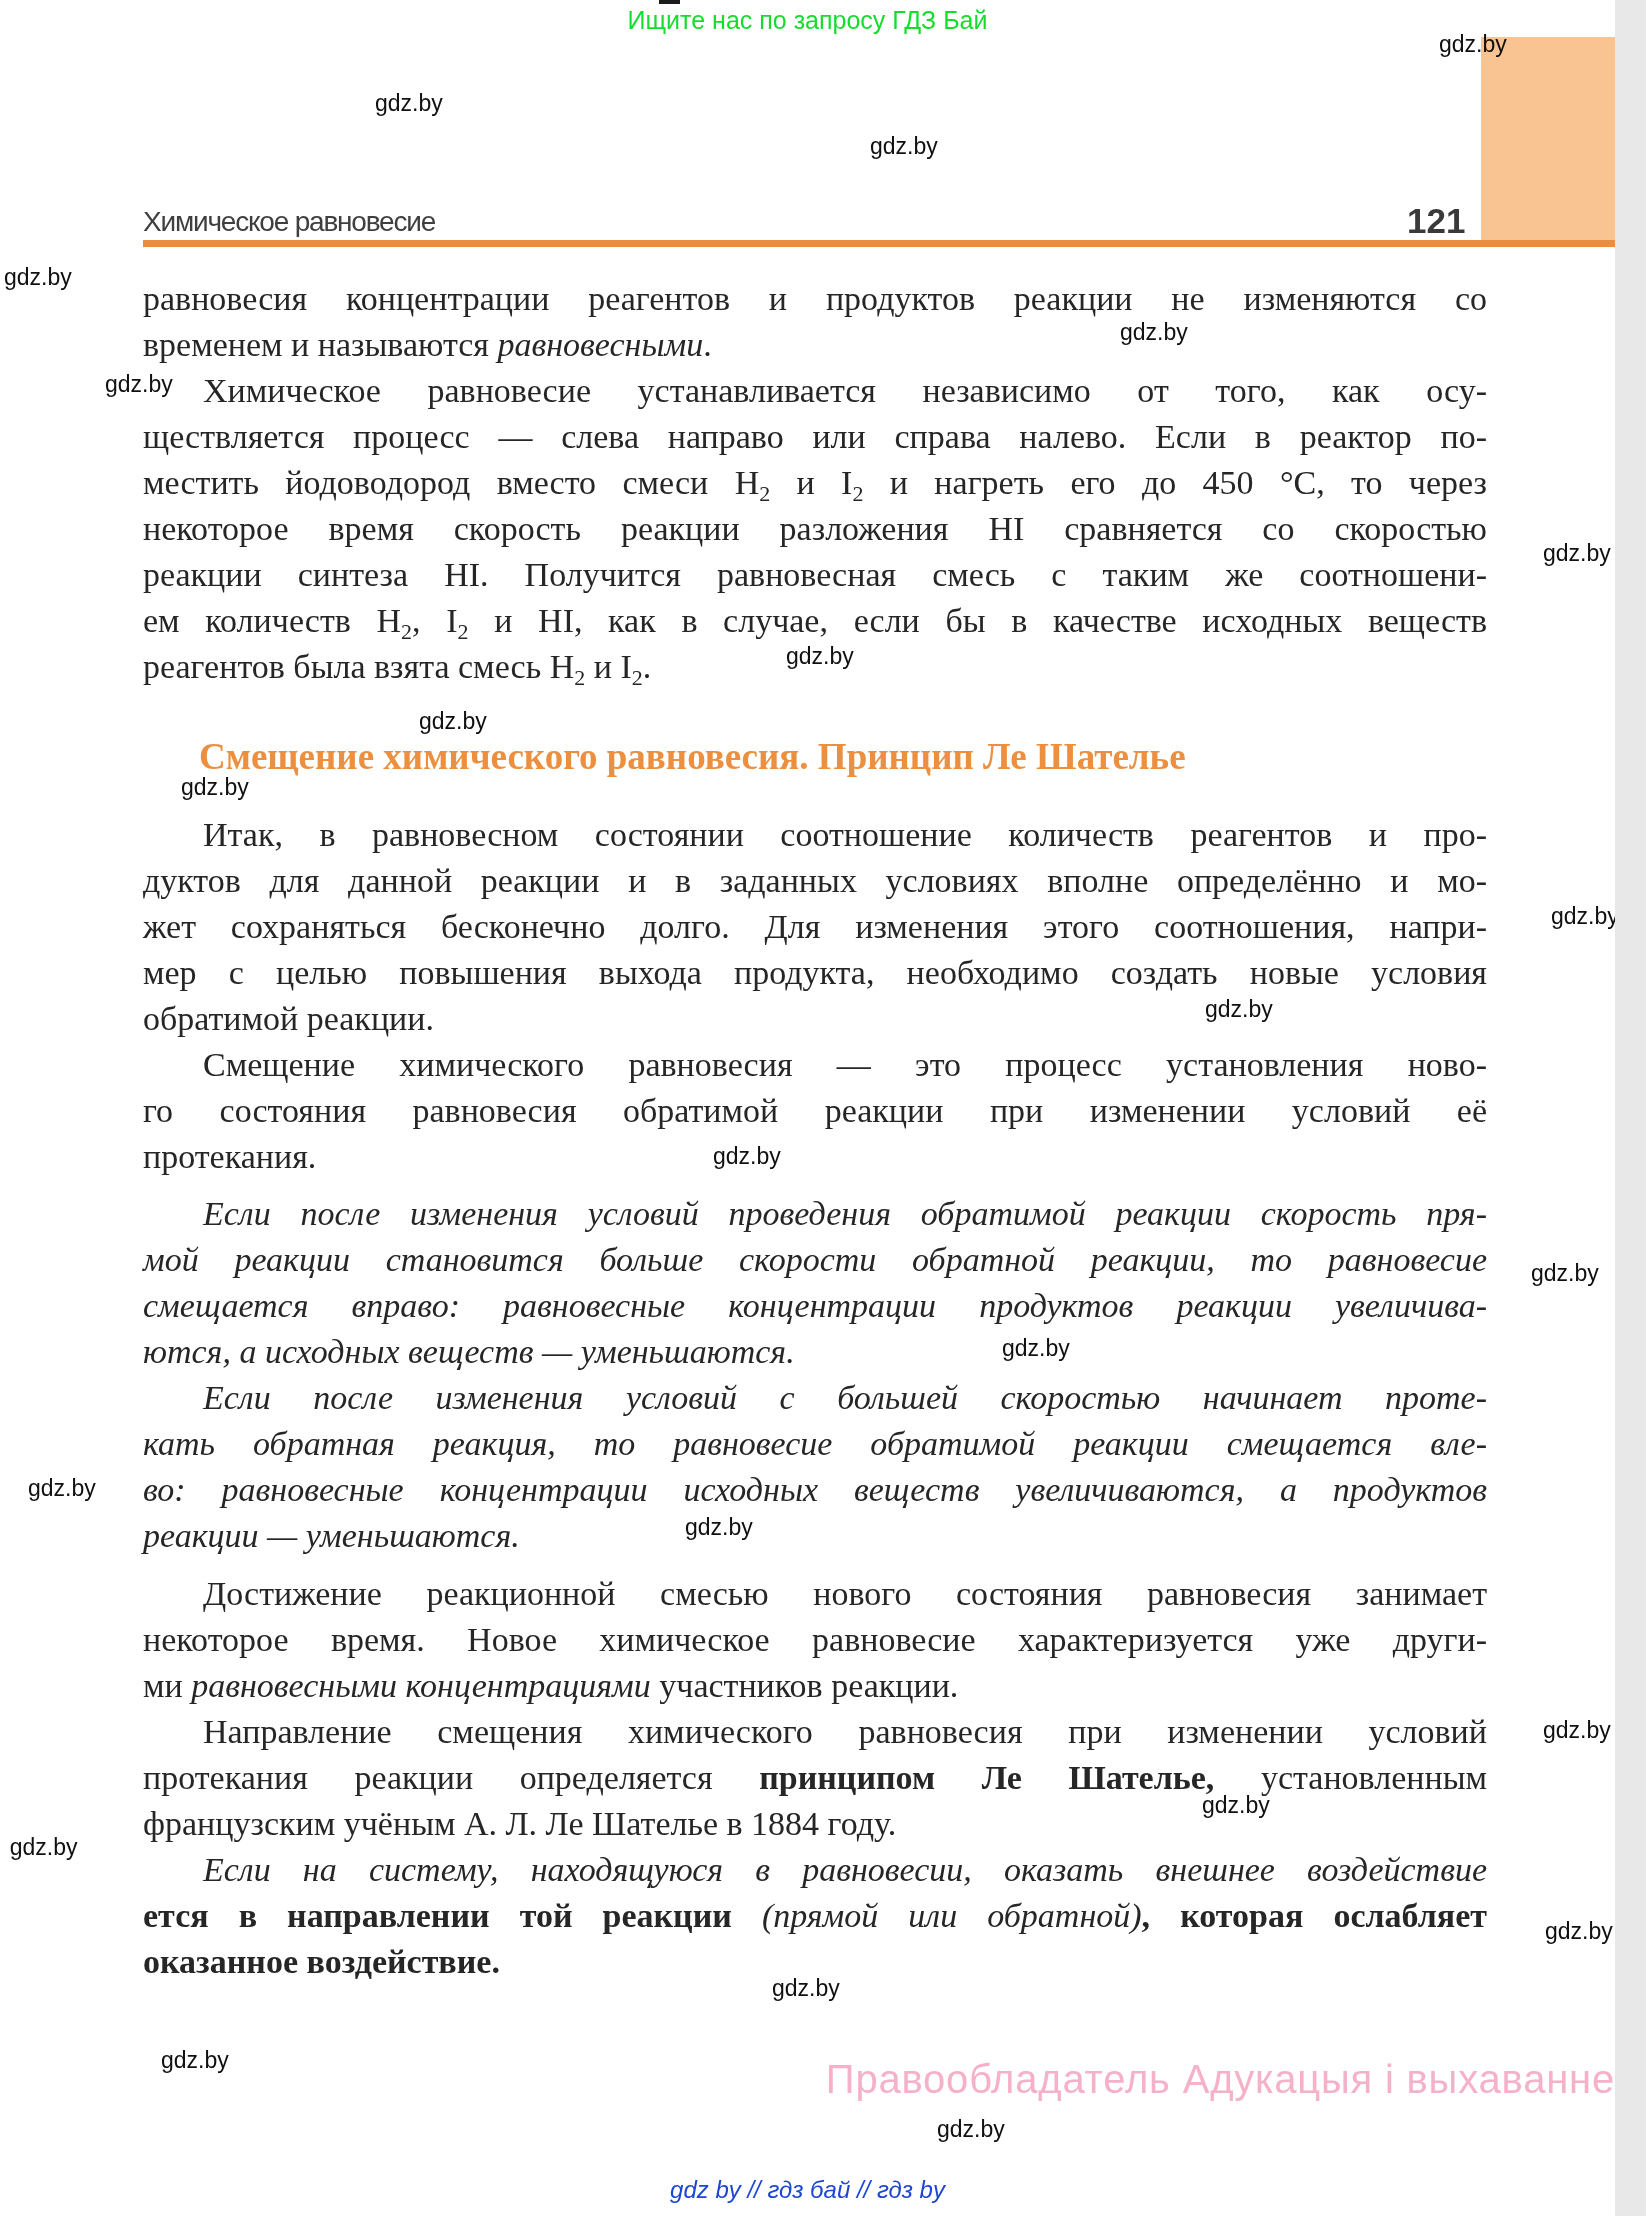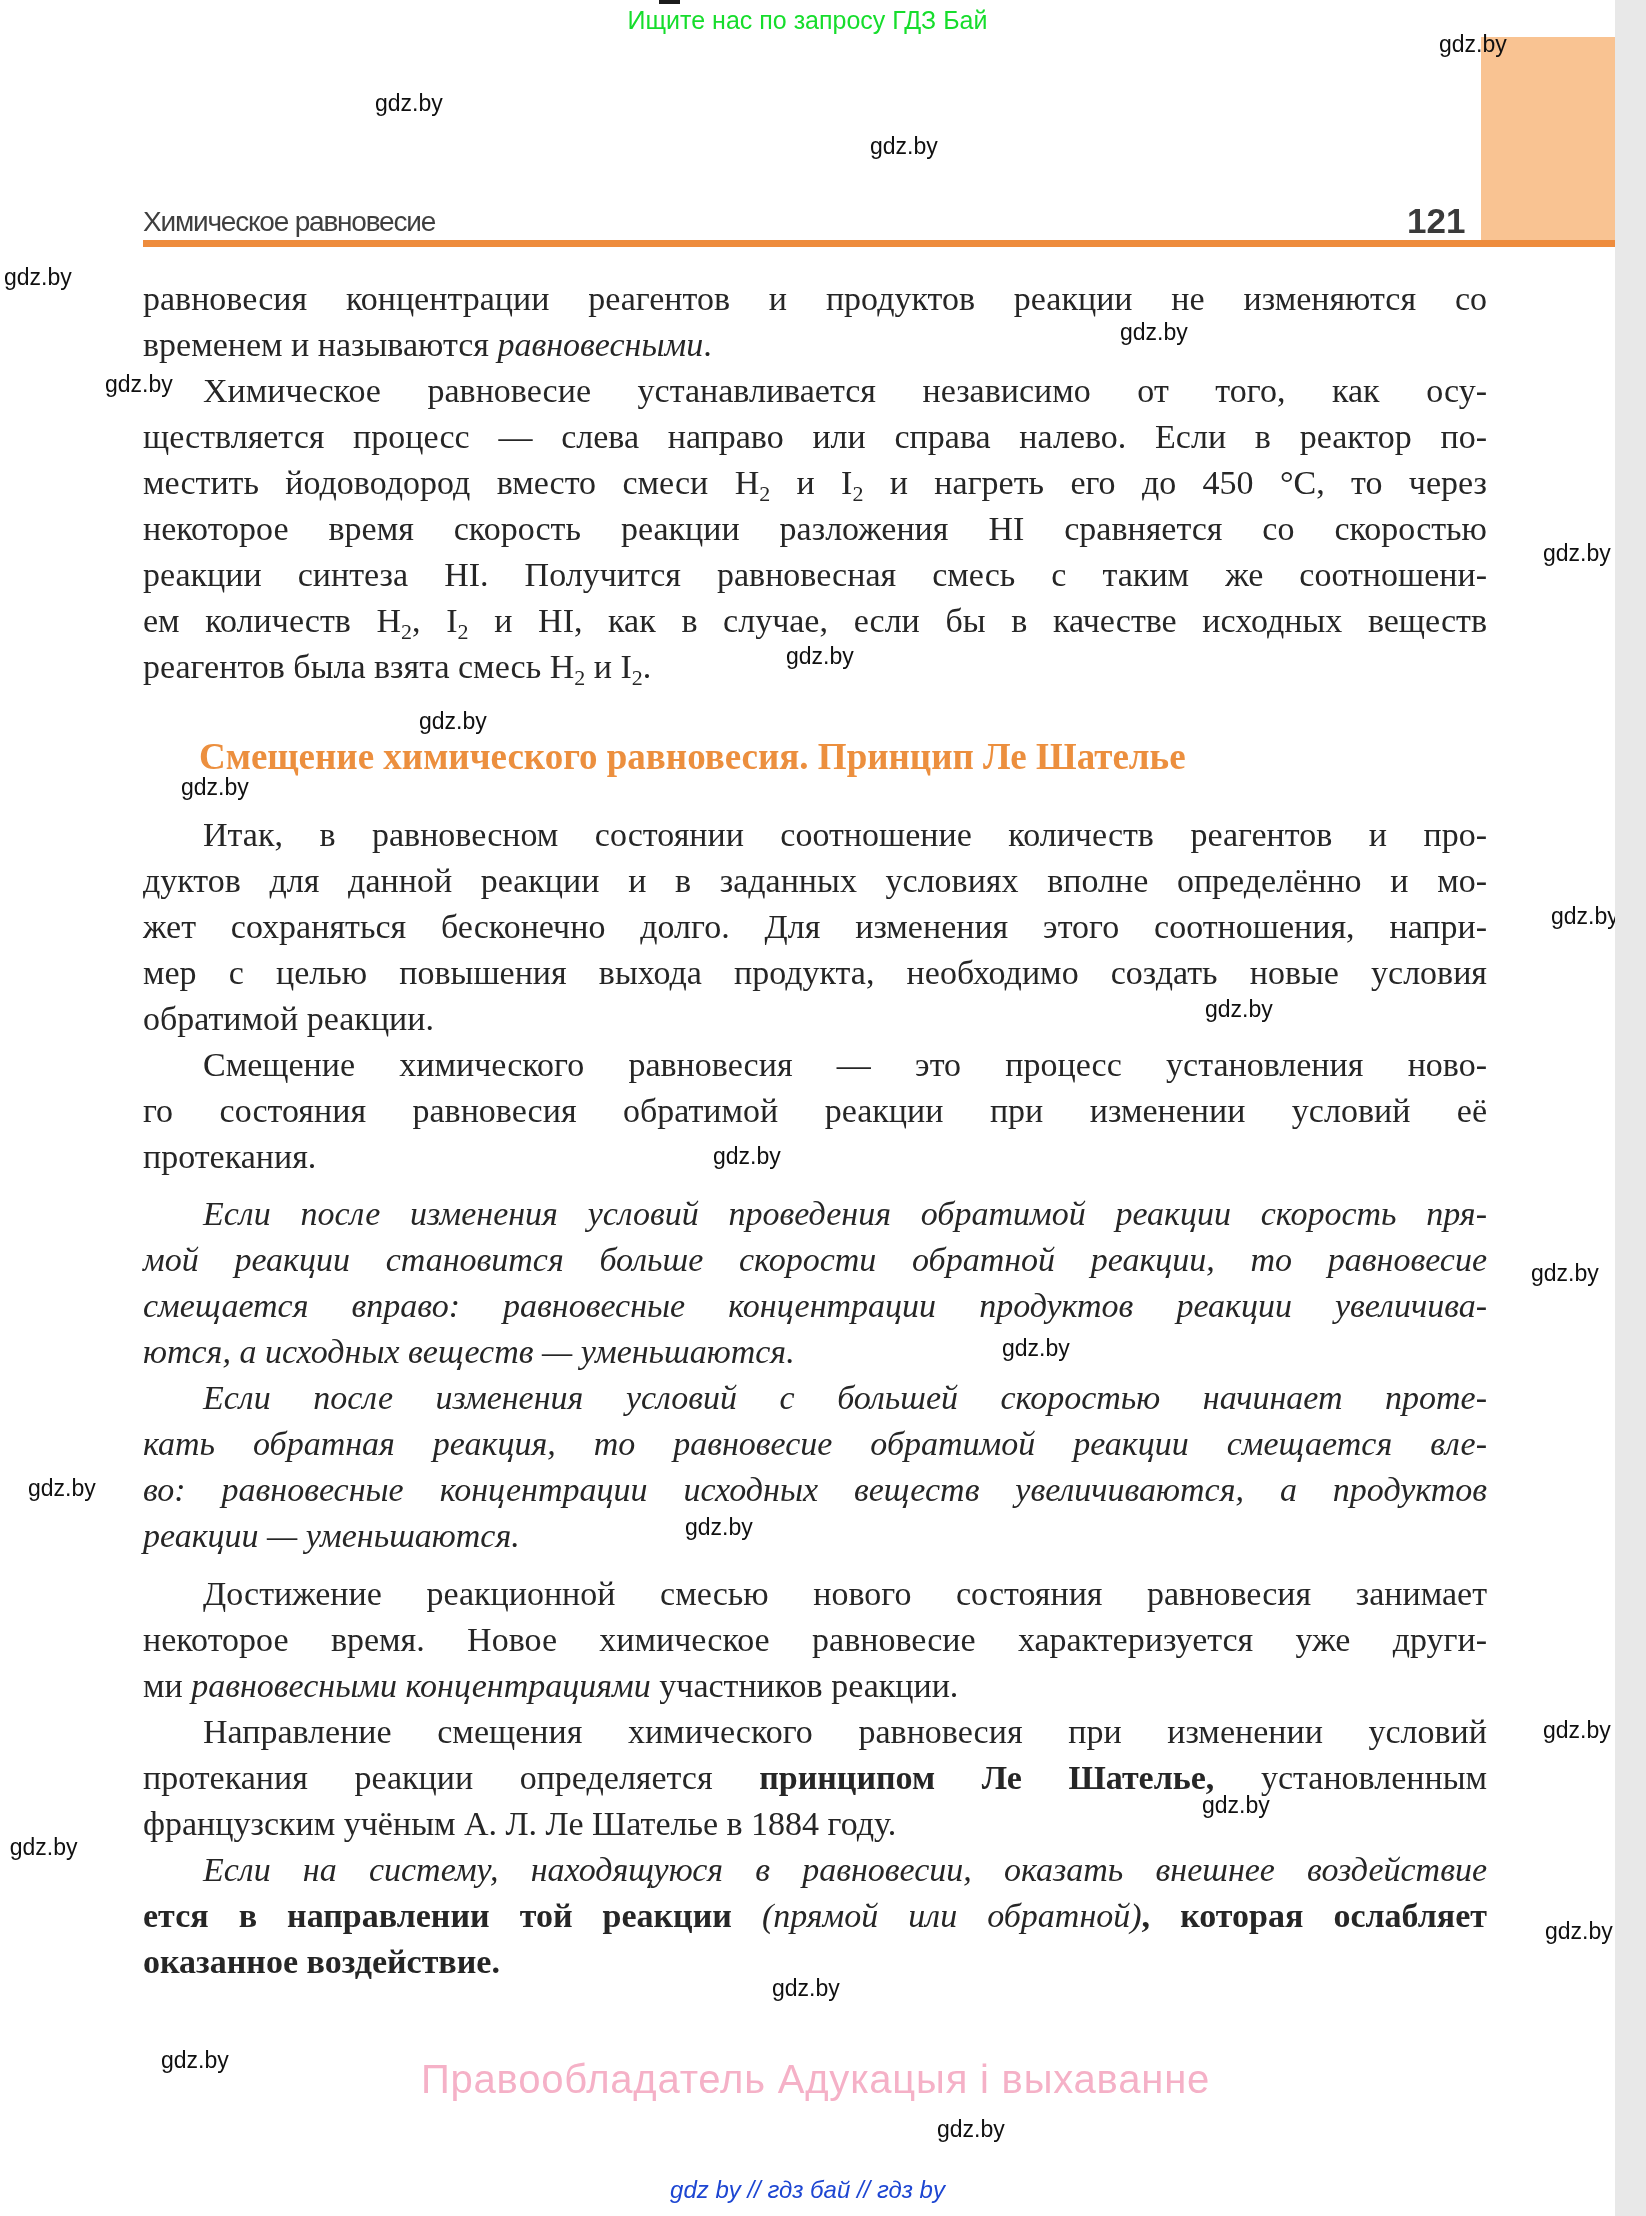--- a/index.html
+++ b/index.html
@@ -20,21 +20,21 @@
   .line{text-align:justify;text-align-last:justify;}
   .line.last{text-align-last:left;}
   .line.indent{text-indent:60px;}
   .r-i{font-style:italic;}
   .r-b{font-weight:700;}
   .r-sub{font-size:22px;vertical-align:-7.3px;line-height:0;}
   .section-heading{font-weight:700;font-size:37px;line-height:40px;
         color:#ec8f3e;margin:47px 0 35px 56px;text-align:left;text-align-last:left;}
   .watermark{position:absolute;font-family:"Liberation Sans", sans-serif;font-size:23px;
         color:#101010;white-space:nowrap;}
-  .footer-copyright{position:absolute;top:2057px;left:16px;right:0;text-align:center;
+  .footer-copyright{position:absolute;top:2057px;left:16px;right:0;text-align:right;
         font-family:"Liberation Sans", sans-serif;font-size:40px;letter-spacing:0.8px;color:#f5b1c7;}
   .footer-links{position:absolute;top:2176px;left:0;right:0;text-align:center;
         font-family:"Liberation Sans", sans-serif;font-size:24px;color:#1d46d2;font-style:italic;}
 </style>
 </head>
 <body>
 
 <div class="page" id="page">
   <div class="top-tick"></div>
   <div class="green-banner">Ищите нас по запросу ГДЗ Бай</div>

